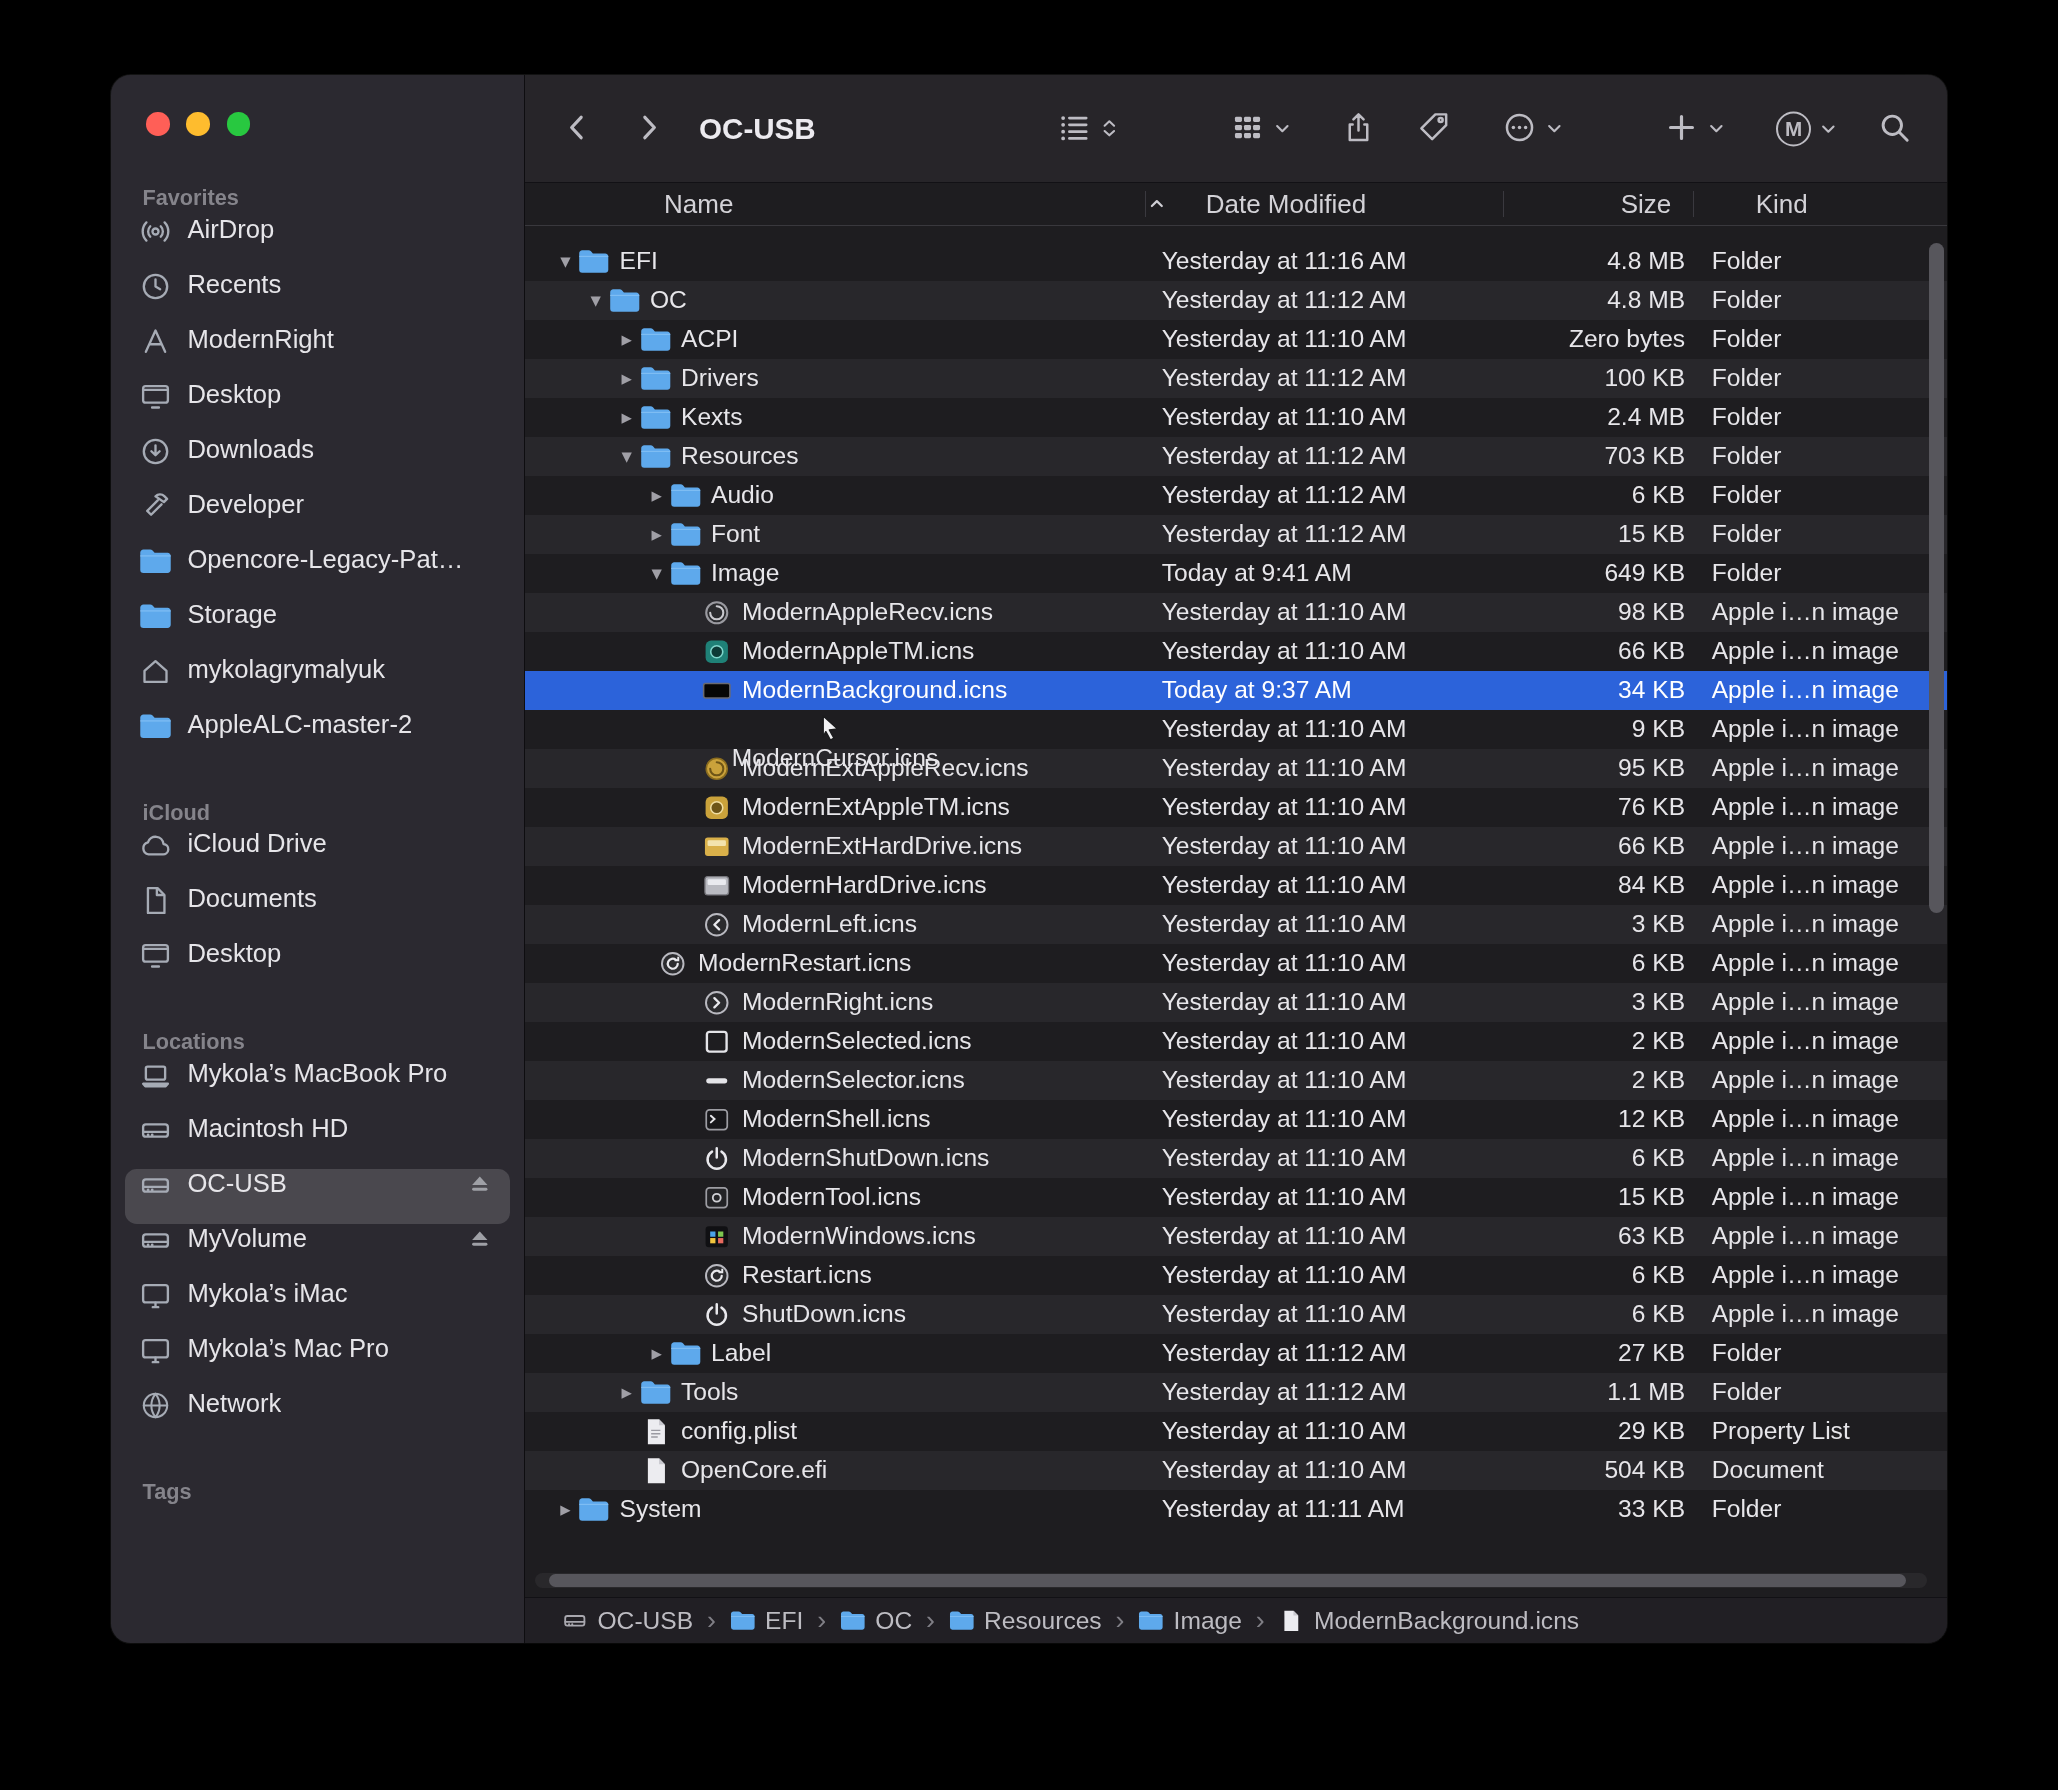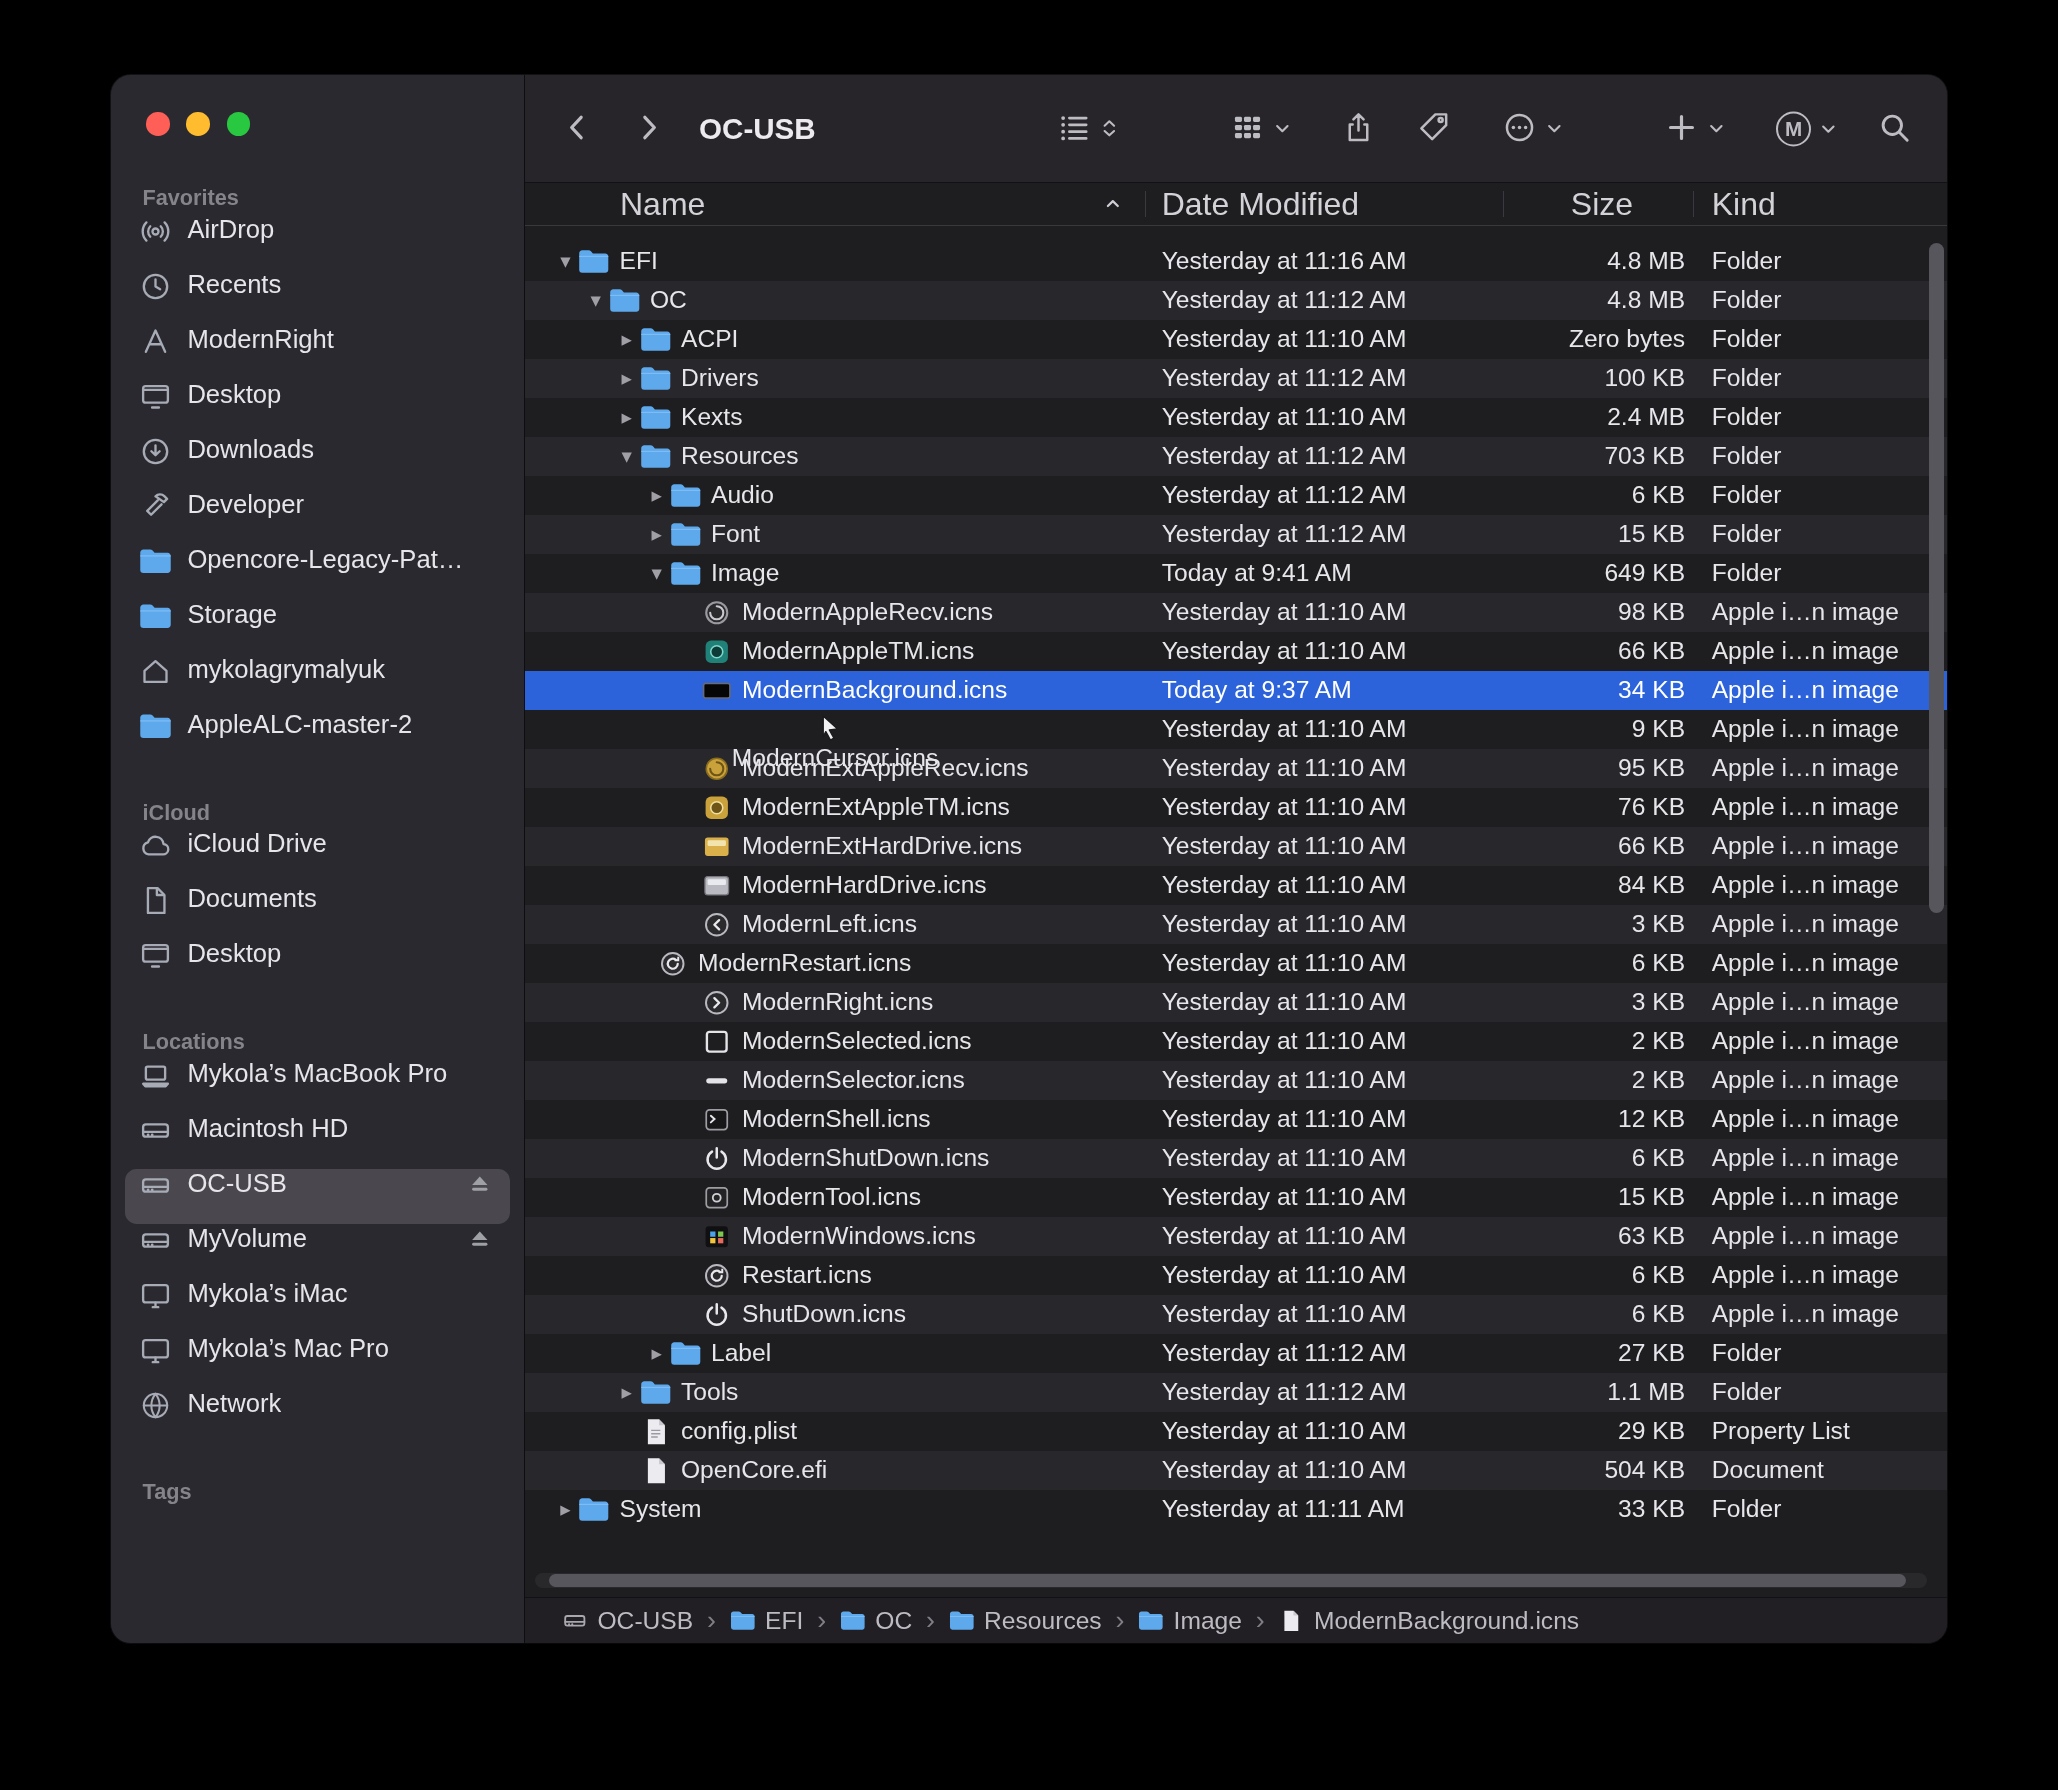--- a/index.html
+++ b/index.html
@@ -31,21 +31,21 @@
   .tb{position:absolute;top:50%;transform:translateY(-50%);display:flex;align-items:center;gap:5.9px;
     color:#bdbcc3;background:none;border:none;cursor:default;}
   .tb svg{width:35px;height:35px;}
   .tb .chev{display:flex;}
   .tb .chev svg{width:22.7px;height:22.7px;}
   .title{position:absolute;left:174px;top:50%;transform:translateY(-50%);font-size:29.6px;font-weight:700;color:#eceaef;}
   .mbadge{width:35px;height:35px;border:2.4px solid currentColor;border-radius:50%;display:flex;
     align-items:center;justify-content:center;font-size:20.7px;font-weight:700;}
   
   .list-header{height:43px;flex:0 0 43px;display:flex;align-items:center;position:relative;
-    border-bottom:1px solid #39383d;font-size:32px;color:#d3d2d7;background:#1e1d20;}
+    border-bottom:1px solid #39383d;font-size:26px;color:#d3d2d7;background:#1e1d20;padding-left:44px;}
   .hsep{position:absolute;top:7.9px;bottom:7.9px;width:1px;background:#3a393f;}
   .c-name{width:620px;flex:0 0 620px;min-width:0;}
   .c-date{width:359px;flex:0 0 359px;padding-left:16.7px;white-space:nowrap;}
   .c-size{width:190px;flex:0 0 190px;text-align:right;padding-right:8.9px;white-space:nowrap;}
   .c-kind{flex:1;padding-left:17.7px;min-width:0;white-space:nowrap;overflow:hidden;}
   .list-header .c-name{display:flex;align-items:center;justify-content:space-between;
     padding-left:95px;padding-right:21.7px;}
   .list-header .c-size{text-align:center;padding-left:14.8px;}
   .sort{width:21.7px;height:21.7px;color:#cfced4;display:flex;}
   .sort svg{width:100%;height:100%;}

